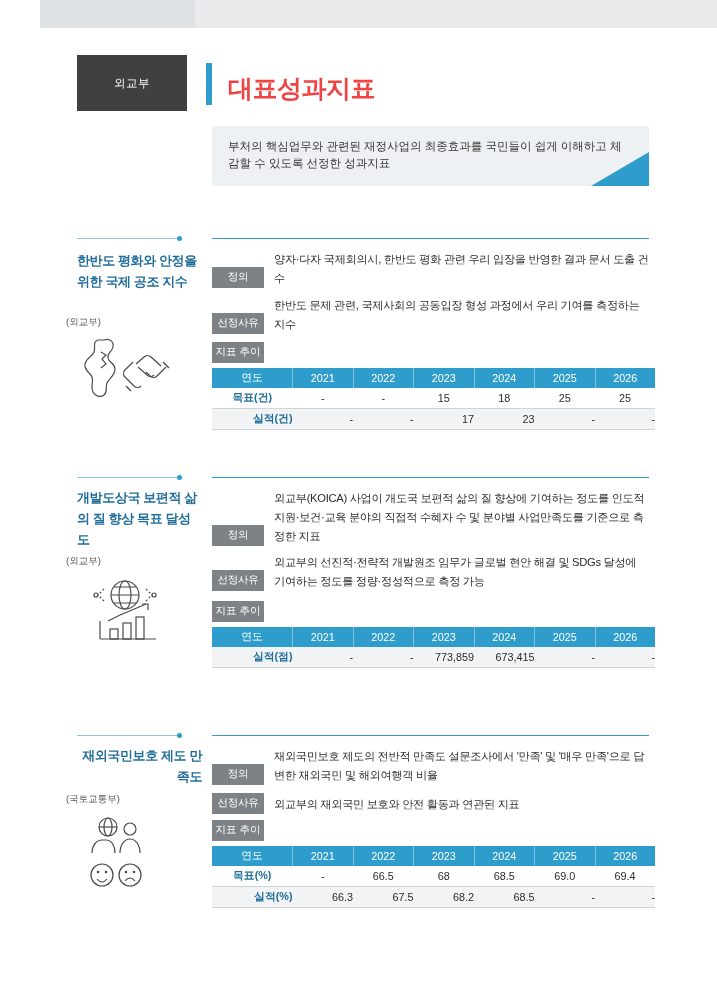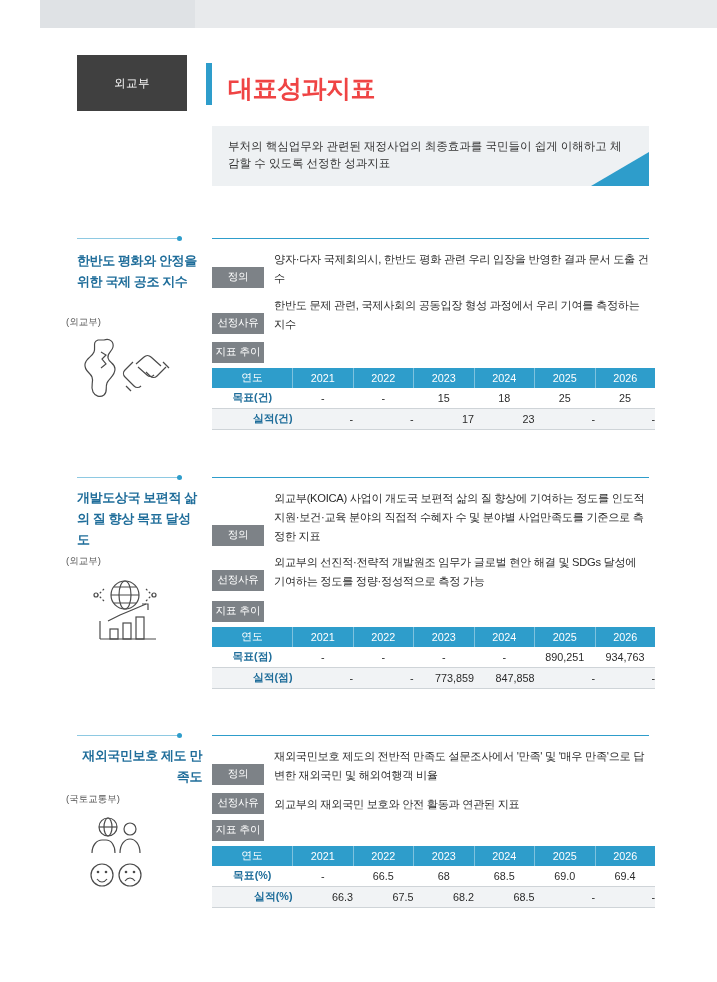--- a/index.html
+++ b/index.html
@@ -345,35 +345,26 @@
         <th class="colw1">연도</th>
         <th class="colw">2021</th>
         <th class="colw">2022</th>
         <th class="colw">2023</th>
         <th class="colw">2024</th>
         <th class="colw">2025</th>
         <th class="colw">2026</th>
       </tr>
     </thead>
     <tbody>
-      <tr class="r1">
-        <td class="head">목표(점)</td>
-        <td>-</td>
-        <td>-</td>
-        <td>-</td>
-        <td>-</td>
-        <td>890,251</td>
-        <td>934,763</td>
-      </tr>
       <tr class="r2">
         <td class="head">실적(점)</td>
         <td>-</td>
         <td>-</td>
         <td>773,859</td>
-        <td>847,858</td>
+        <td>673,415</td>
         <td>-</td>
         <td>-</td>
       </tr>
     </tbody>
   </table>
 </div>
 
 <div class="block" style="top:735px;">
   <div class="left-rule" style="top:0;"></div>
   <div class="left-dot" style="top:-2px;"></div>

